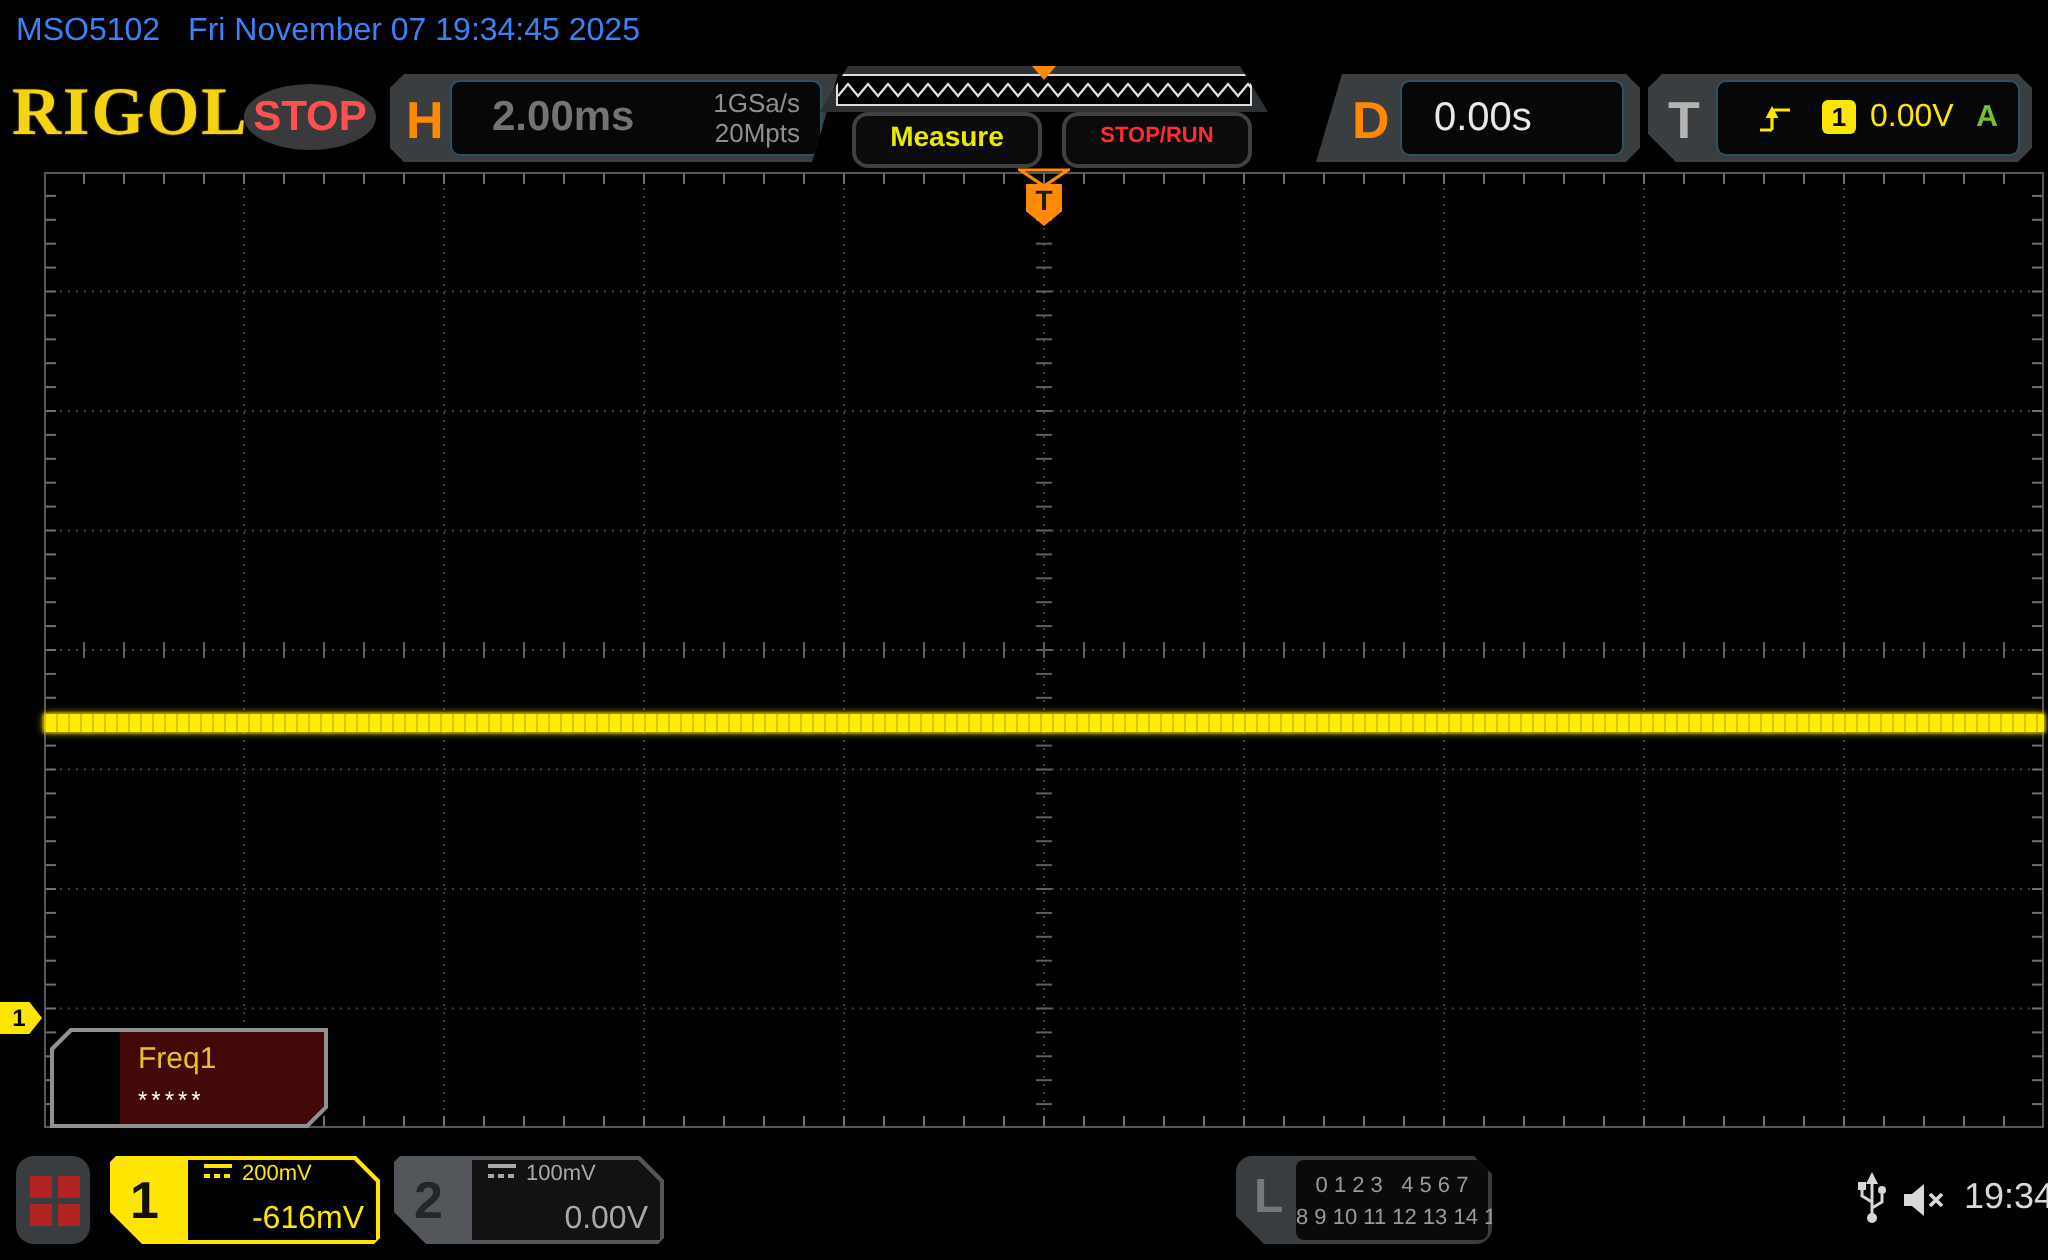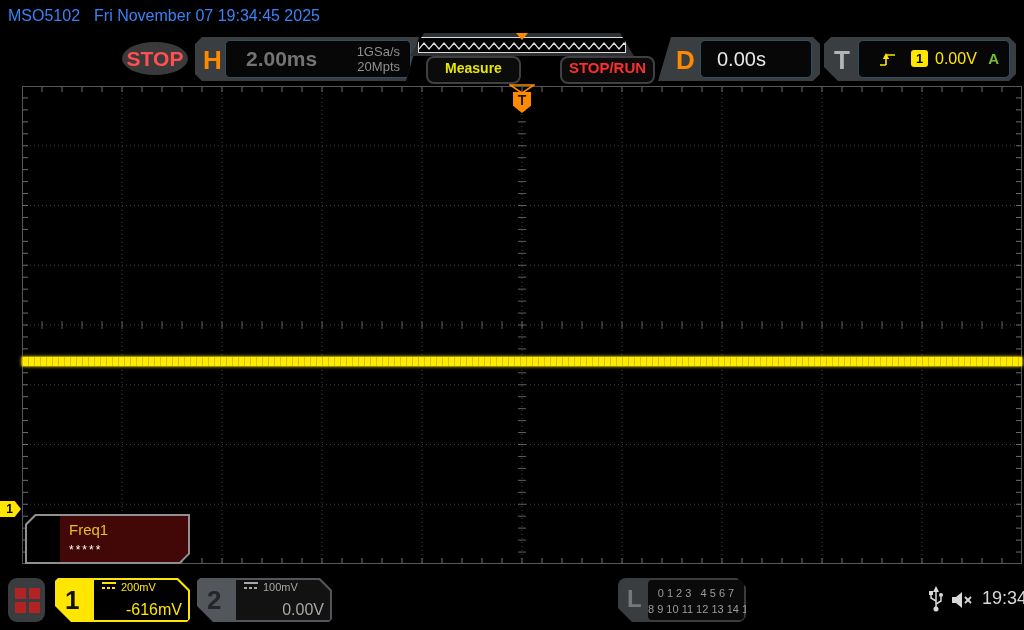--- a/index.html
+++ b/index.html
@@ -39,35 +39,35 @@
 
   
   .preview-outer{left:410px;top:33px;width:224px;height:23px;background:#2e3133;
                  clip-path:polygon(14px 0,calc(100% - 14px) 0,100% 100%,0 100%);}
   .preview-strip{position:absolute;left:8px;right:8px;top:4px;height:14px;background:#000;border:1px solid #dcdcdc;}
   .preview-tri{position:absolute;left:calc(50% - 6px);top:0;width:0;height:0;
                border-left:6px solid transparent;border-right:6px solid transparent;border-top:7px solid #ff8a00;}
   .hdr-btn{top:56px;width:91px;height:24px;background:#0b0b0b;border:2px solid #404040;border-radius:8px;
            text-align:center;font-weight:bold;line-height:20px;}
   .measure-btn{left:426px;color:#e9e900;font-size:14px;}
-  .stoprun-btn{left:560px;color:#ff2d2d;font-size:15px;}
+  .stoprun-btn{left:531px;color:#ff2d2d;font-size:11px;}
 
   
   .grat{left:22px;top:86px;width:1000px;height:478px;}
   .trace{left:22px;top:357px;width:1000px;height:9px;background:#ffec00;border-radius:1px;
          box-shadow:0 0 4px rgba(255,230,0,.9), 0 0 1px 1px rgba(200,180,0,.5);
          background-image:repeating-linear-gradient(90deg,rgba(90,80,0,.25) 0 1px,transparent 1px 6px);}
   .trig-marker{left:509px;top:84px;width:26px;height:30px;}
   .trig-flag{position:absolute;left:4px;top:8px;width:18px;height:21px;background:#ff8a00;
              clip-path:polygon(0 0,100% 0,100% 65%,50% 100%,0 65%);
              color:#1a1a1a;font-weight:bold;font-size:14px;text-align:center;line-height:16px;}
   .ch-marker{left:0;top:501px;width:21px;height:16px;background:#ffe600;
              clip-path:polygon(0 0,70% 0,100% 50%,70% 100%,0 100%);
              color:#000;font-size:12px;font-weight:bold;text-align:center;line-height:16px;padding-right:2px;box-sizing:border-box;}
-  .freq-box{left:25px;top:514px;width:165px;height:50px;background:#909090;
+  .freq-box{left:25px;top:514px;width:139px;height:50px;background:#909090;
             clip-path:polygon(10px 0,100% 0,100% calc(100% - 10px),calc(100% - 10px) 100%,0 100%,0 10px);}
   .freq-in{position:absolute;left:2px;top:2px;right:2px;bottom:2px;background:#000;
            clip-path:polygon(9px 0,100% 0,100% calc(100% - 9px),calc(100% - 9px) 100%,0 100%,0 9px);}
   .freq-maroon{position:absolute;left:33px;top:0;right:0;bottom:0;background:#420707;}
   .freq-name{position:absolute;left:42px;top:5px;color:#e8c11c;font-size:15px;}
   .freq-val{position:absolute;left:42px;top:27px;color:#fff;font-size:12px;letter-spacing:2px;}
 
   
   .menu-btn{left:8px;top:578px;width:37px;height:44px;background:#3a3d40;border-radius:9px;}
   .menu-sq{position:absolute;width:11px;height:11px;background:#b22424;}
@@ -91,20 +91,21 @@
 </style>
 </head>
 <body>
 
 <div class="stage">
 
   <div class="abs titlebar">
     <span class="model">MSO5102</span><span>Fri November 07 19:34:45 2025</span>
   </div>
 
+  <div class="abs logo">RIGOL</div>
   <div class="abs stop-pill">STOP</div>
 
   <div class="abs panel h-panel">
     <div class="abs hdr-letter orange" style="left:8px;">H</div>
     <div class="inner-box h-inner">
       <span class="timebase">2.00ms</span>
       <span class="rates"><span>1GSa/s</span><br><span>20Mpts</span></span>
     </div>
   </div>
 

